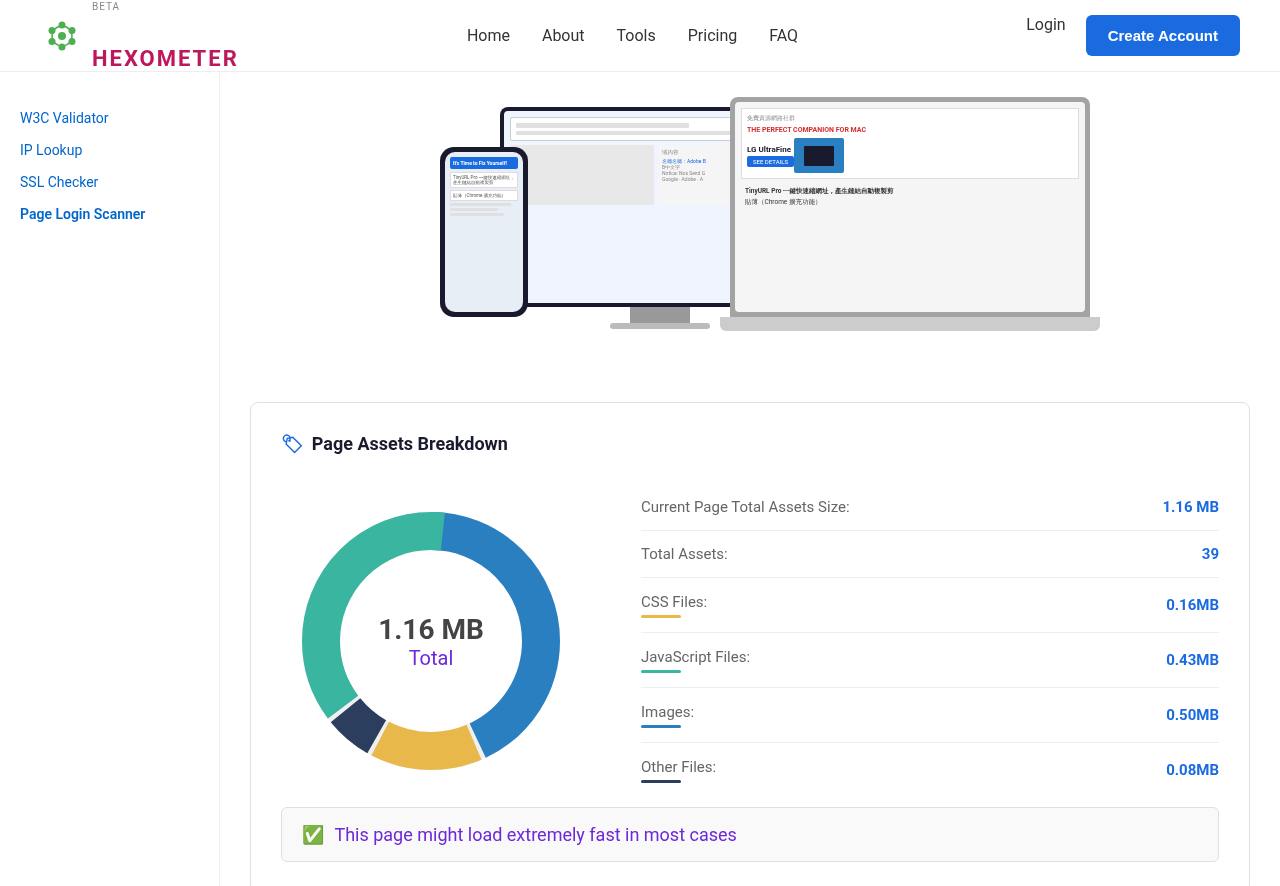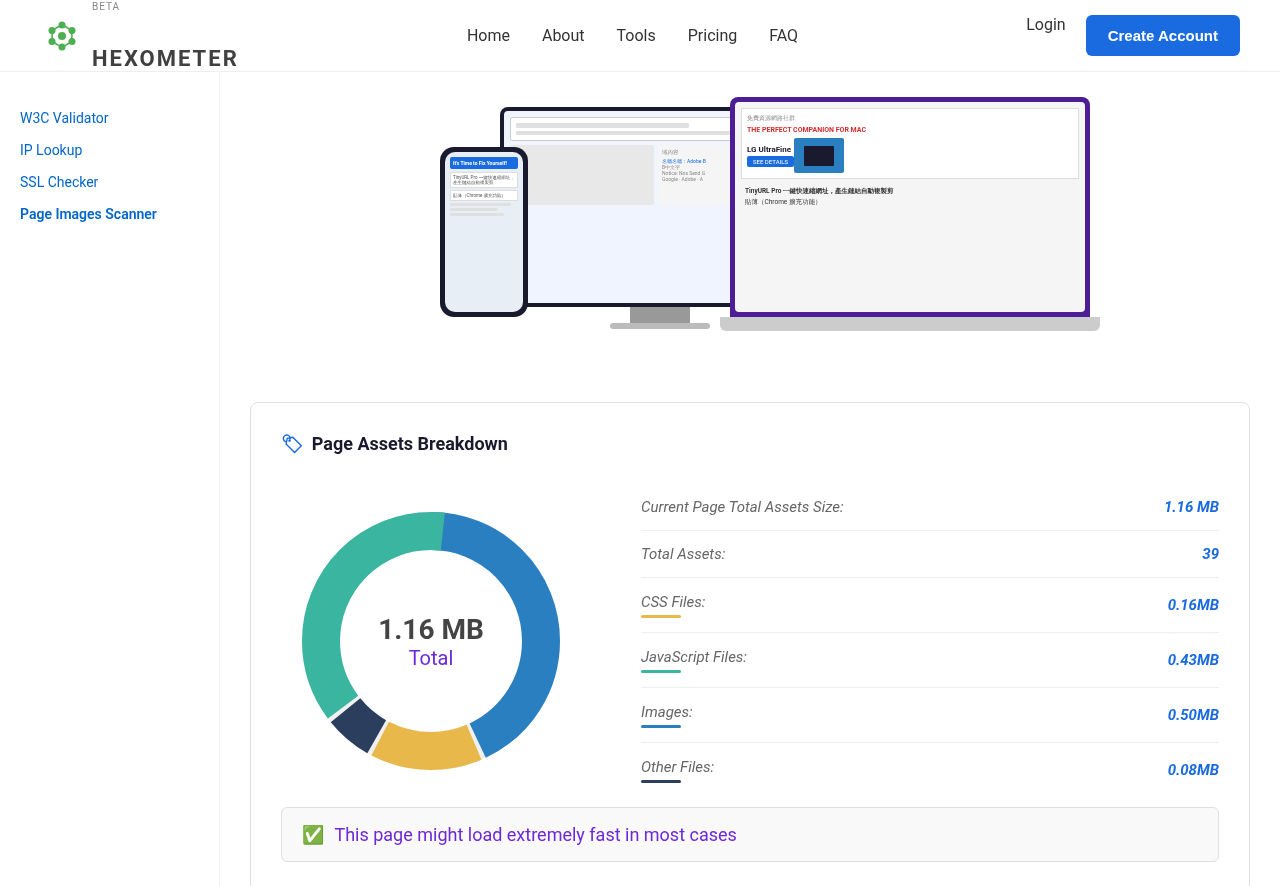--- a/index.html
+++ b/index.html
@@ -35,21 +35,21 @@
     }
     .logo-beta {
       font-size: 10px;
       color: #888;
       letter-spacing: 1px;
       text-transform: uppercase;
     }
     .logo-name {
       font-size: 22px;
       font-weight: 700;
-      color: #404040;
+      color: #be185d;
       letter-spacing: 2px;
     }
     .nav {
       display: flex;
       gap: 32px;
       align-items: center;
     }
     .nav-item {
       font-size: 16px;
       color: #333;
@@ -171,21 +171,20 @@
     
     .stats-table {
       flex: 1;
     }
     .stat-row {
       display: flex;
       justify-content: space-between;
       align-items: center;
       padding: 14px 0;
       border-bottom: 1px solid #eee;
-      font-style: italic;
     }
     .stat-row:last-child { border-bottom: none; }
     .stat-label {
       color: #666;
       font-size: 15px;
     }
     .stat-value {
       font-weight: 700;
       color: #1a6be0;
       font-size: 15px;
@@ -258,21 +257,21 @@
     <button class="create-account-btn">Create Account</button>
   </div>
 </header>
 
 <div class="main-layout">
 
   <aside class="sidebar">
     <a class="sidebar-item">W3C Validator</a>
     <a class="sidebar-item">IP Lookup</a>
     <a class="sidebar-item">SSL Checker</a>
-    <a class="sidebar-item active">Page Images Scanner</a>
+    <a class="sidebar-item active">Page Login Scanner</a>
   </aside>
 
   <main class="content">
 
     <div class="device-preview">
       <div class="mockup-container">
 
         <div style="position:absolute; left:100px; top:10px; z-index:1;">
           <div style="width:320px; height:200px; background:#1a1a2e; border-radius:8px 8px 0 0; padding:4px; overflow:hidden;">
             <div style="width:100%; height:192px; background:#f0f4ff; overflow:hidden; border-radius:4px;">
@@ -307,21 +306,21 @@
                 <div style="background:#fff; border:1px solid #ddd; padding:2px; margin-bottom:2px; font-size:4.5px; color:#555;">貼薄（Chrome 擴充功能）</div>
                 <div style="background:#e0e0e0; height:3px; width:90%; margin:2px 0; border-radius:1px;"></div>
                 <div style="background:#e0e0e0; height:3px; width:70%; margin:2px 0; border-radius:1px;"></div>
                 <div style="background:#e0e0e0; height:3px; width:80%; margin:2px 0; border-radius:1px;"></div>
               </div>
             </div>
           </div>
         </div>
 
         <div style="position:absolute; right:0; top:0; z-index:2;">
-          <div style="width:360px; height:220px; background:#4c1d95; border-radius:8px 8px 0 0; padding:5px; overflow:hidden;">
+          <div style="width:360px; height:220px; background:#a3a3a3; border-radius:8px 8px 0 0; padding:5px; overflow:hidden;">
             <div style="width:100%; height:100%; background:#f5f5f5; border-radius:4px; overflow:hidden; padding:6px;">
               <div style="background:#fff; border:1px solid #ddd; padding:5px; margin-bottom:4px; font-size:7px; color:#333;">
                 <div style="display:flex; align-items:center; gap:4px; margin-bottom:3px;">
                   <div style="font-size:6px; color:#888;">免費資源網路社群</div>
                 </div>
                 <div style="font-size:7px; font-weight:bold; color:#d32f2f; margin-bottom:4px;">THE PERFECT COMPANION FOR MAC</div>
                 <div style="display:flex; gap:0; align-items:center;">
                   <div>
                     <div style="font-size:8px; font-weight:bold; color:#1a1a2e;">LG UltraFine</div>
                     <div style="background:#1a6be0; color:#fff; font-size:6px; padding:2px 6px; border-radius:2px; margin-top:2px;">SEE DETAILS</div>

